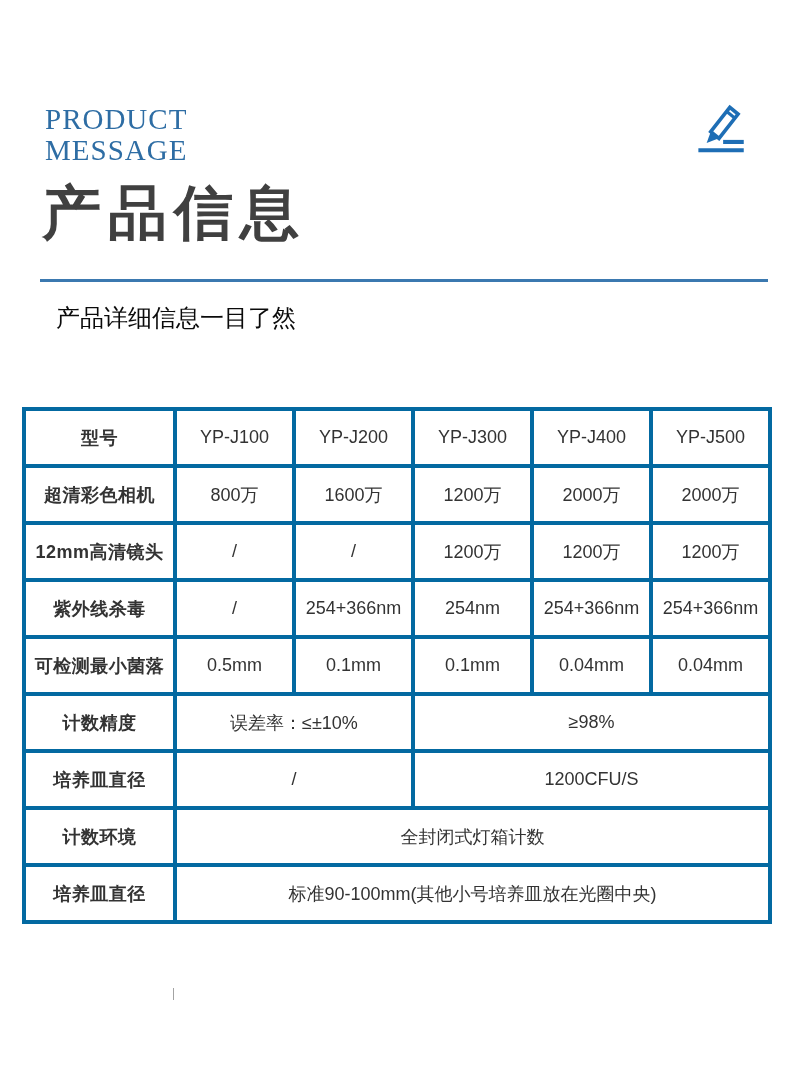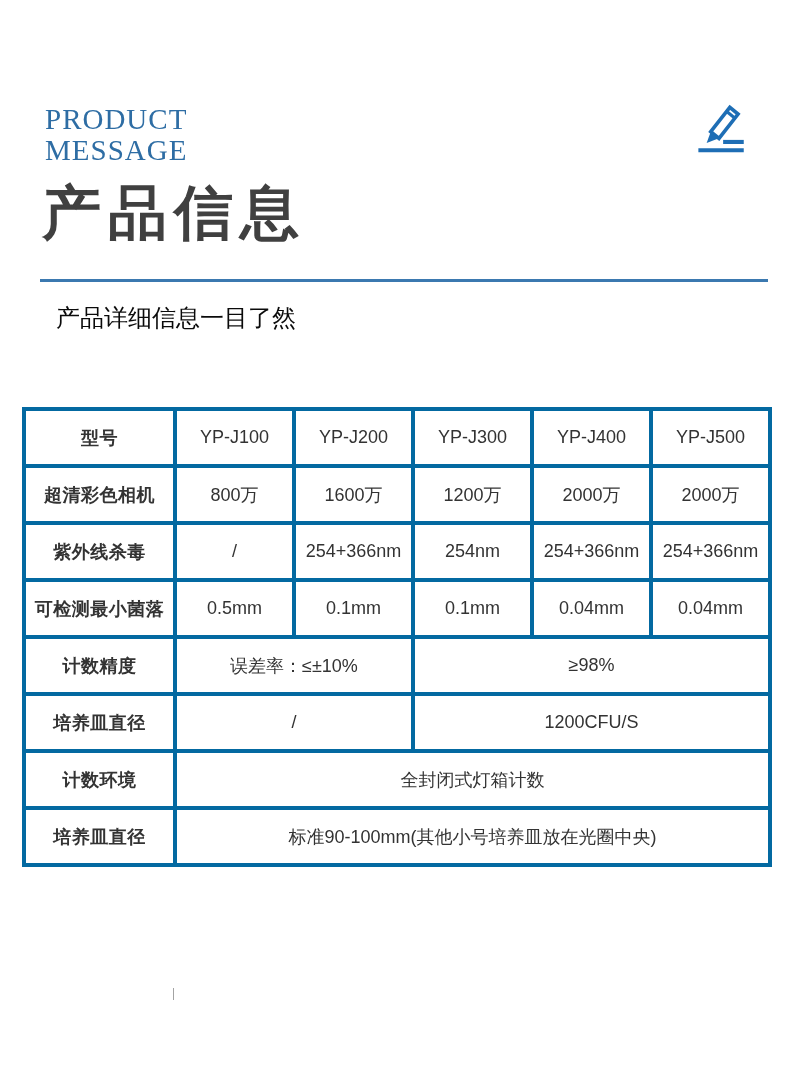--- a/index.html
+++ b/index.html
@@ -102,20 +102,28 @@
     </tr>
     <tr>
       <td class="row-label">超清彩色相机</td>
       <td>800万</td>
       <td>1600万</td>
       <td>1200万</td>
       <td>2000万</td>
       <td>2000万</td>
     </tr>
     <tr>
+      <td class="row-label">12mm高清镜头</td>
+      <td>/</td>
+      <td>/</td>
+      <td>1200万</td>
+      <td>1200万</td>
+      <td>1200万</td>
+    </tr>
+    <tr>
       <td class="row-label">紫外线杀毒</td>
       <td>/</td>
       <td>254+366nm</td>
       <td>254nm</td>
       <td>254+366nm</td>
       <td>254+366nm</td>
     </tr>
     <tr>
       <td class="row-label">可检测最小菌落</td>
       <td>0.5mm</td>

